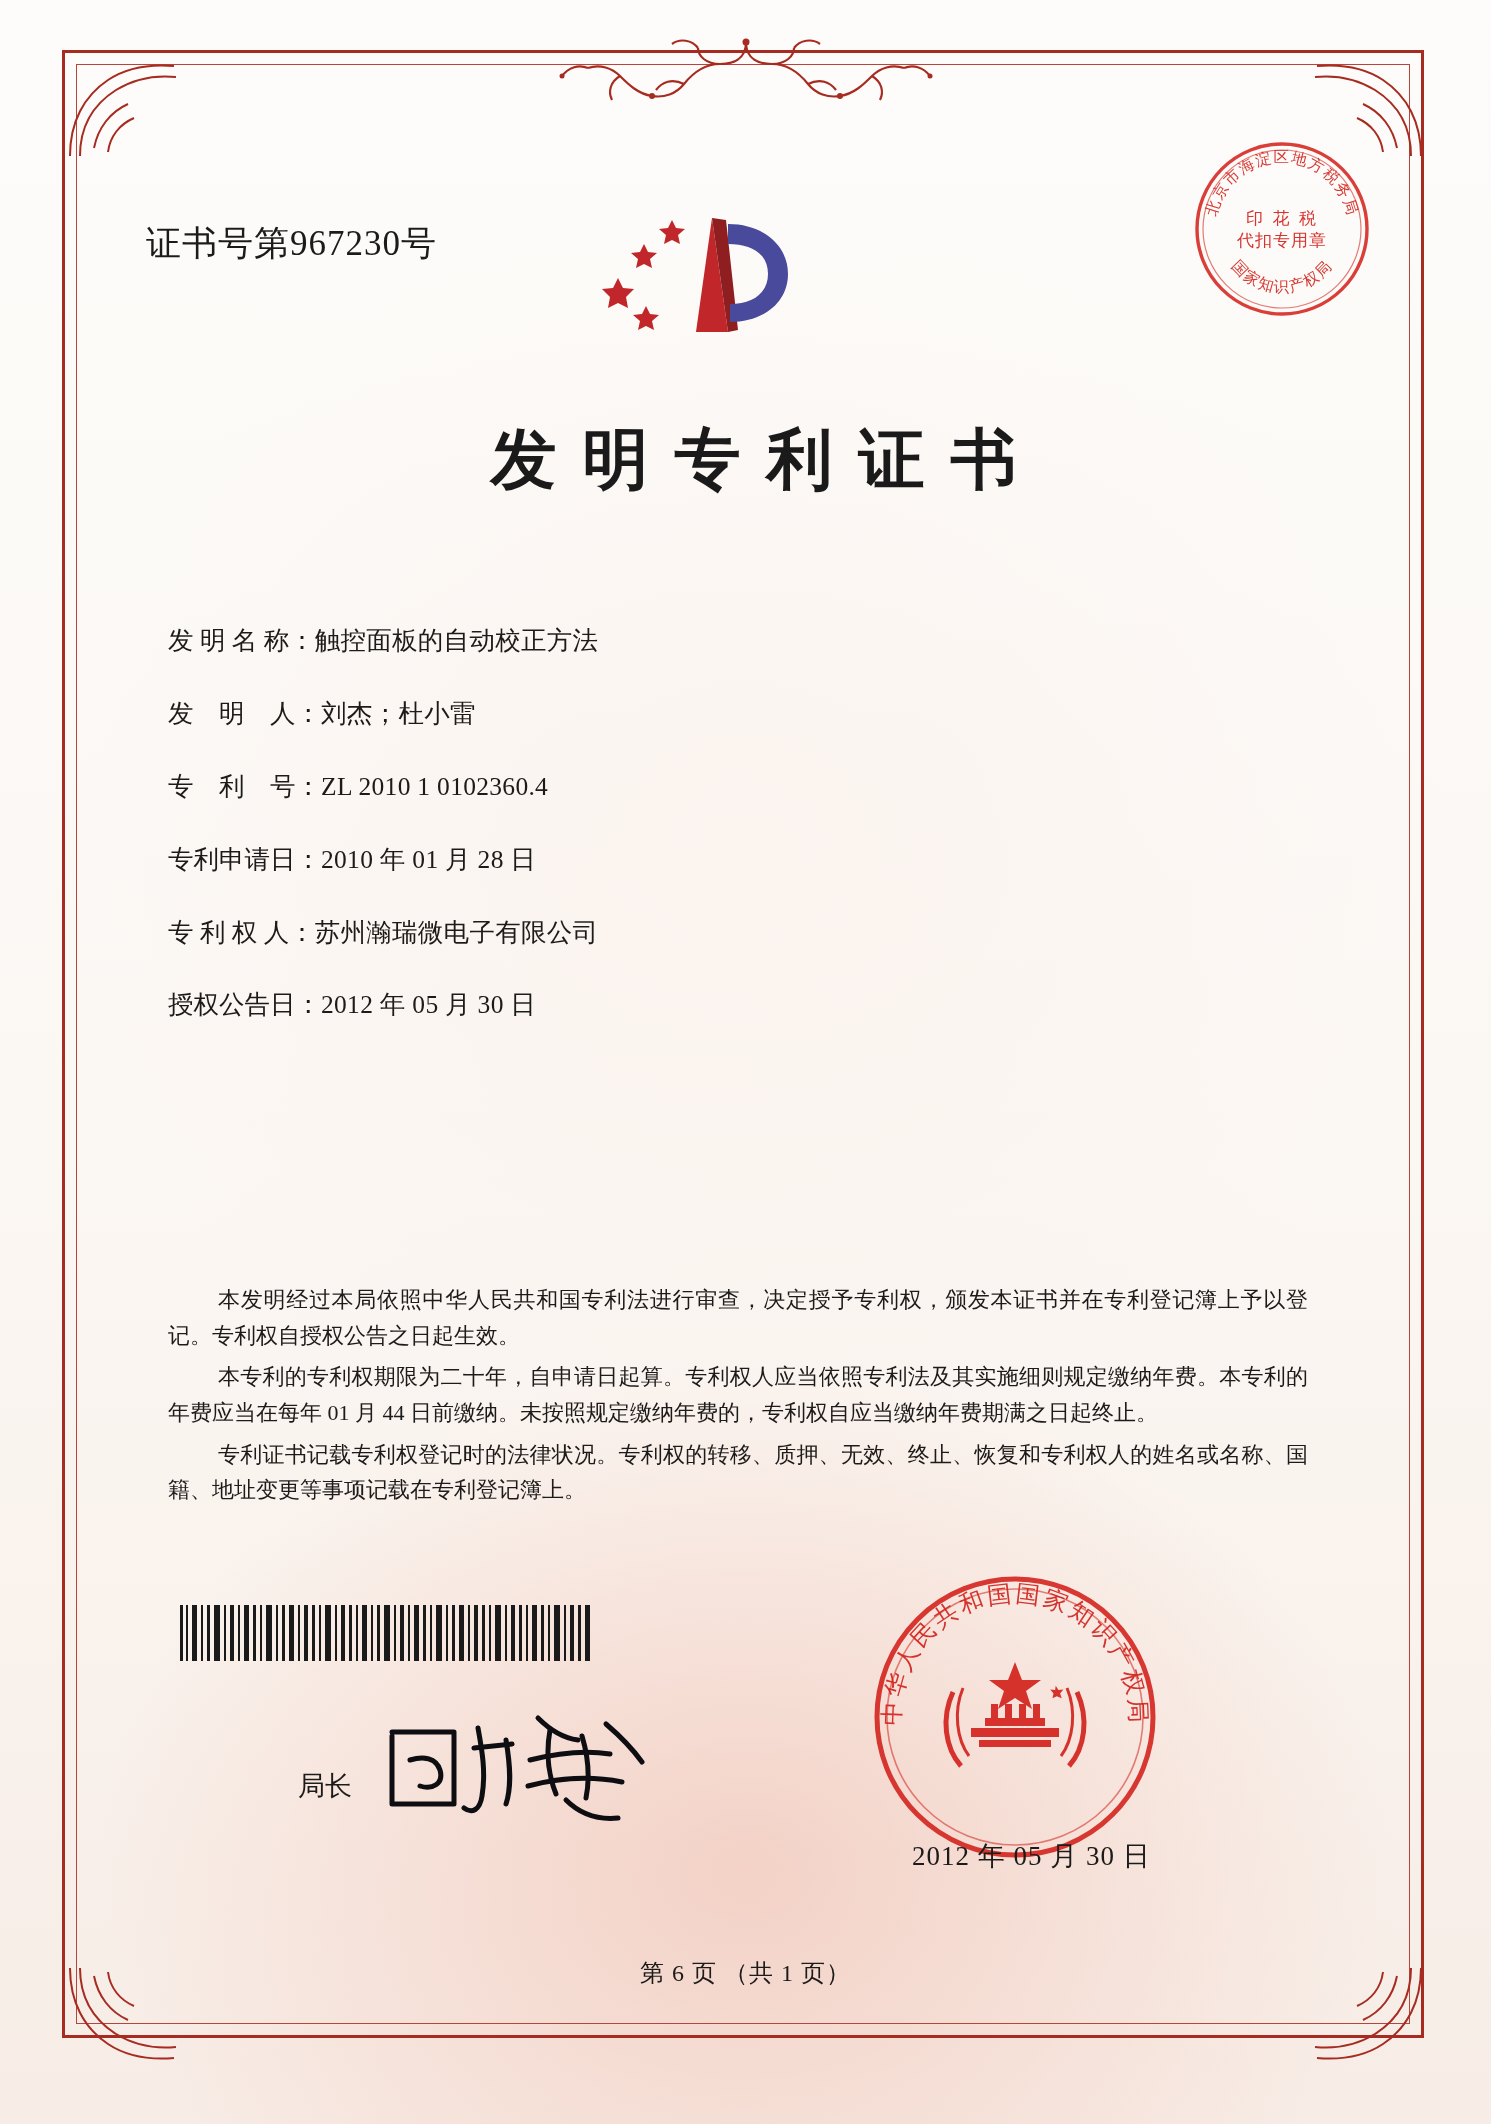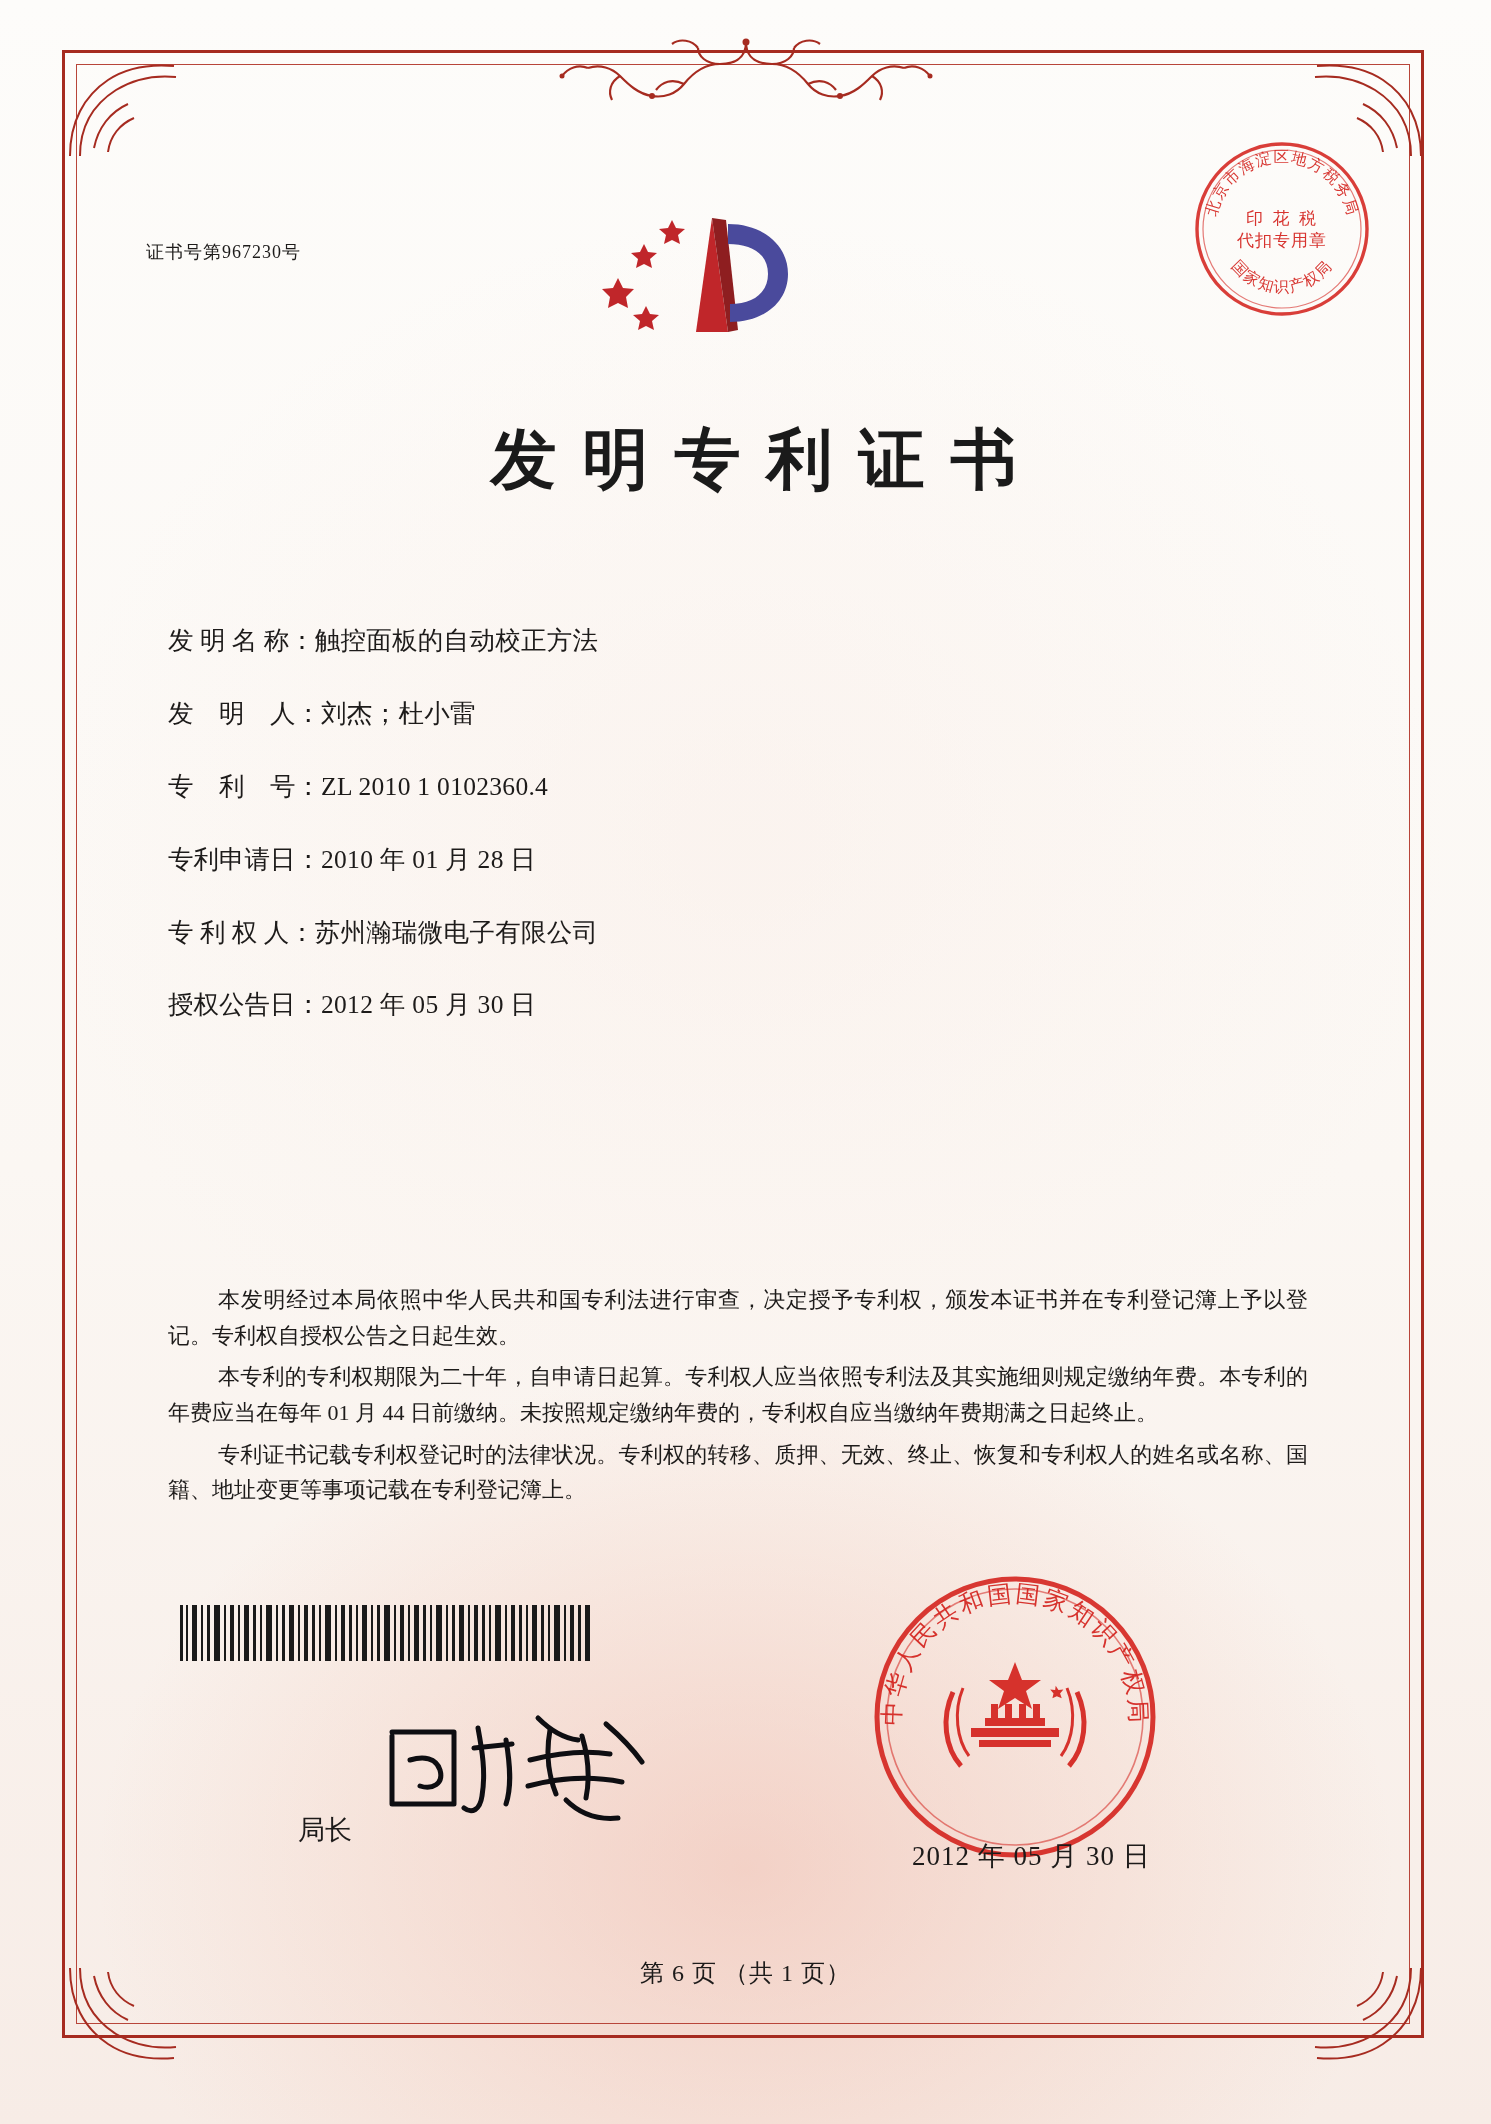--- a/index.html
+++ b/index.html
@@ -53,22 +53,22 @@
     top: 34px;
     width: 460px;
     height: 80px;
     pointer-events: none;
   }
 
   
   .cert-number {
     position: absolute;
     left: 146px;
-    top: 240px;
-    font-size: 18px;
+    top: 220px;
+    font-size: 35px;
     letter-spacing: 1px;
     color: #1d1b1a;
     white-space: nowrap;
   }
 
   .logo {
     position: absolute;
     left: 600px;
     top: 200px;
     width: 230px;
@@ -143,21 +143,21 @@
     left: 178px;
     top: 1605px;
     width: 420px;
     height: 56px;
   }
 
   
   .sig-label {
     position: absolute;
     left: 298px;
-    top: 1812px;
+    top: 1768px;
     font-size: 27px;
     color: #1d1b1a;
   }
   .sig-mark {
     position: absolute;
     left: 370px;
     top: 1700px;
     width: 300px;
     height: 135px;
   }

